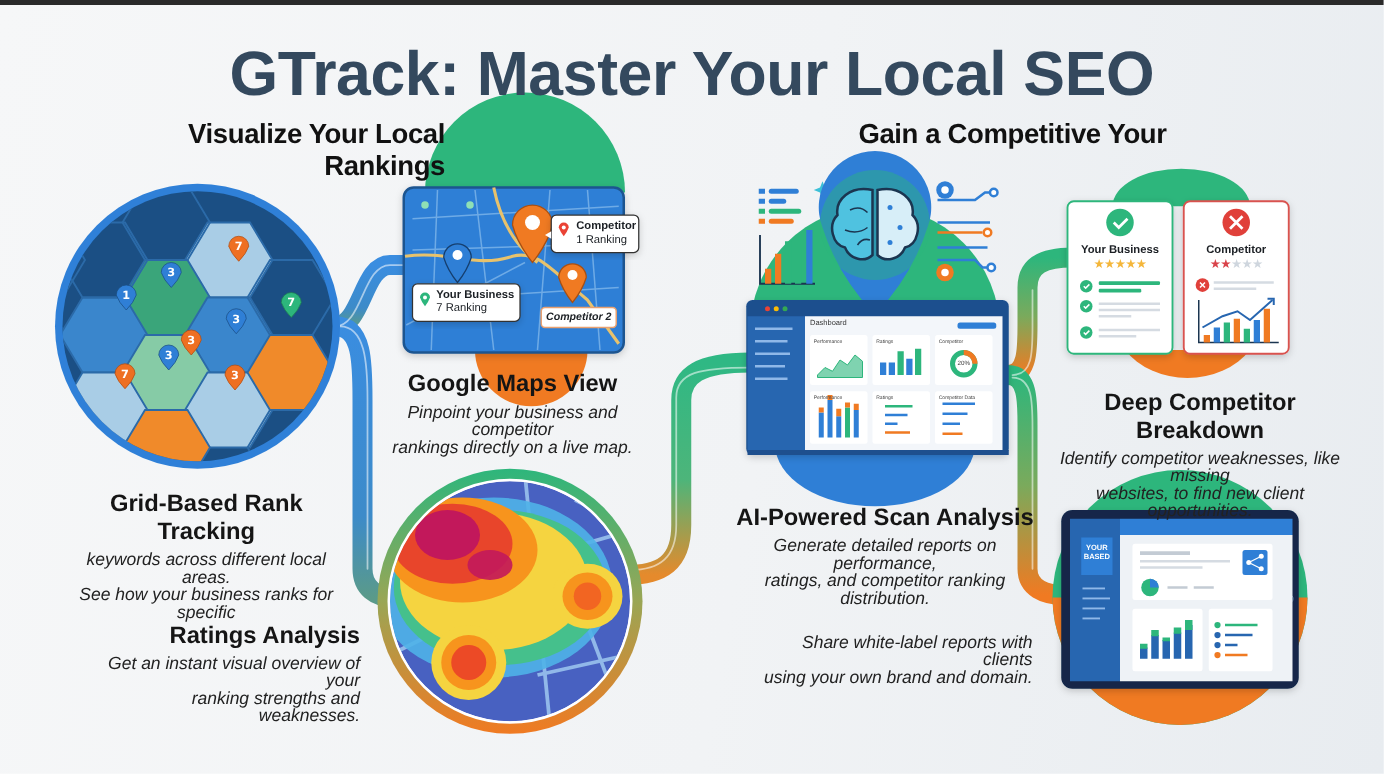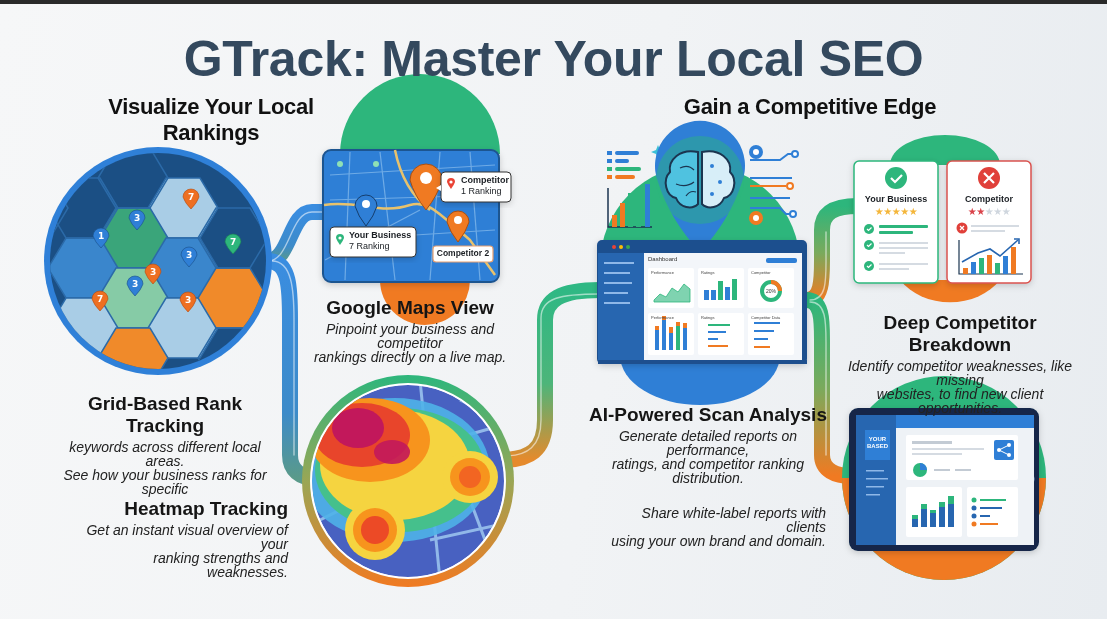--- a/index.html
+++ b/index.html
@@ -12,21 +12,21 @@
   }
   .topbar { position: absolute; left: 0; top: 0; width: 1107px; height: 4px; background: #2a2a2a; }
   .main-title {
     position: absolute; top: 30px; left: 0; width: 1107px; text-align: center;
     font-size: 50px; font-weight: 700; color: #34495e; letter-spacing: -0.3px;
   }
   .section-title {
     position: absolute; top: 94px; font-size: 22px; font-weight: 700; color: #111;
     letter-spacing: -0.3px;
   }
-  .sec-left { left: 66px; width: 290px; text-align: center; }
+  .sec-left { left: 66px; width: 290px; text-align: right; }
   .sec-right { left: 660px; width: 300px; text-align: center; }
 
   .feature { position: absolute; text-align: center; }
   .feature h3 { font-size: 19px; font-weight: 700; color: #151515; margin-bottom: 3px; }
   .feature p { font-size: 14px; line-height: 14px; color: #222; font-style: italic; }
   .feature.right-align { text-align: right; }
 
   svg.layer { position: absolute; left: 0; top: 0; }
 </style>
 </head>
@@ -455,31 +455,31 @@
         <rect x="866" y="470" width="18" height="1.5"></rect>
         <rect x="866" y="478" width="22" height="1.5"></rect>
         <rect x="866" y="486" width="18" height="1.5"></rect>
         <rect x="866" y="494" width="14" height="1.5"></rect>
       </g>
   </g>
 </svg>
 
 <div class="main-title">GTrack: Master Your Local SEO</div>
 <div class="section-title sec-left">Visualize Your Local Rankings</div>
-<div class="section-title sec-right">Gain a Competitive Edge</div>
+<div class="section-title sec-right">Gain a Competitive Your</div>
 
 <div style="position:absolute;left:461px;top:175px;font-size:9px;line-height:11px;color:#1b1f24;">
   <div style="font-weight:700;">Competitor</div>
   <div>1 Ranking</div>
 </div>
 <div style="position:absolute;left:349px;top:230px;font-size:9px;line-height:11px;color:#1b1f24;">
   <div style="font-weight:700;">Your Business</div>
   <div>7 Ranking</div>
 </div>
-<div style="position:absolute;left:433px;top:248px;width:60px;text-align:center;font-size:8.5px;font-weight:700;color:#1b1f24;">Competitor 2</div>
+<div style="position:absolute;left:433px;top:248px;width:60px;text-align:center;font-size:8.5px;font-weight:700;color:#1b1f24;font-style:italic;">Competitor 2</div>
 
 <div style="position:absolute;left:648px;top:256px;font-size:6px;color:#333;">Dashboard</div>
 <div style="position:absolute;left:651px;top:270px;font-size:4px;color:#444;">Performance</div>
 <div style="position:absolute;left:701px;top:270px;font-size:4px;color:#444;">Ratings</div>
 <div style="position:absolute;left:751px;top:270px;font-size:4px;color:#444;">Competitor</div>
 <div style="position:absolute;left:651px;top:315px;font-size:4px;color:#444;">Performance</div>
 <div style="position:absolute;left:701px;top:315px;font-size:4px;color:#444;">Ratings</div>
 <div style="position:absolute;left:751px;top:315px;font-size:4px;color:#444;">Competitor Data</div>
 <div style="position:absolute;left:763px;top:288px;width:16px;text-align:center;font-size:5px;color:#333;">20%</div>
 
@@ -501,21 +501,21 @@
   <p>See how your business ranks for specific</p>
 </div>
 
 <div class="feature" style="left:300px;top:297px;width:220px;">
   <h3>Google Maps View</h3>
   <p>Pinpoint your business and competitor</p>
   <p>rankings directly on a live map.</p>
 </div>
 
 <div class="feature right-align" style="left:80px;top:498px;width:208px;">
-  <h3>Heatmap Tracking</h3>
+  <h3>Ratings Analysis</h3>
   <p>Get an instant visual overview of your</p>
   <p>ranking strengths and weaknesses.</p>
 </div>
 
 <div class="feature" style="left:578px;top:404px;width:260px;">
   <h3>AI-Powered Scan Analysis</h3>
   <p>Generate detailed reports on performance,</p>
   <p>ratings, and competitor ranking distribution.</p>
 </div>
 

